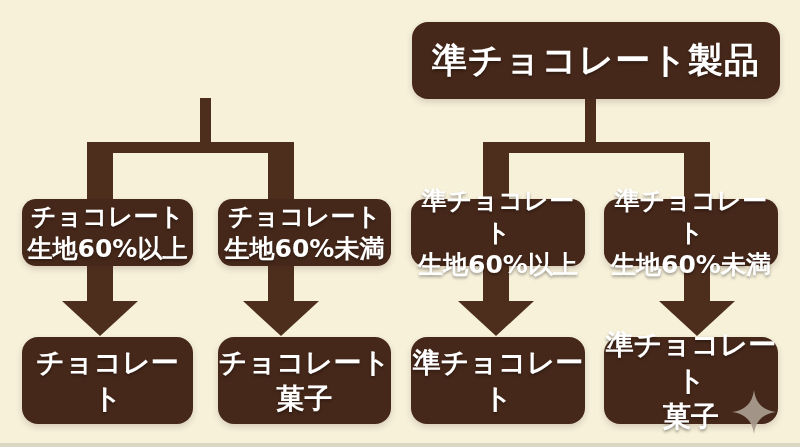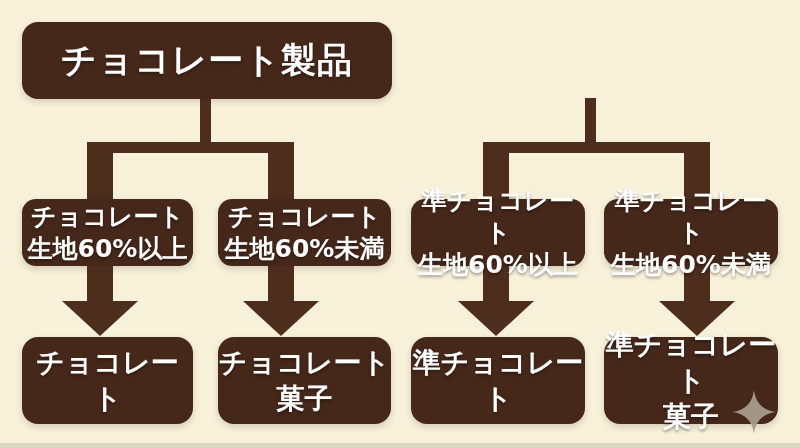--- a/index.html
+++ b/index.html
@@ -66,22 +66,22 @@
   <div class="conn bar bar-right"></div>
   <div class="conn vline v1"></div>
   <div class="conn vline v2"></div>
   <div class="conn vline v3"></div>
   <div class="conn vline v4"></div>
   <div class="ahead a1"></div>
   <div class="ahead a2"></div>
   <div class="ahead a3"></div>
   <div class="ahead a4"></div>
 
-  <div class="box top-row t1">
-    <span class="line">チョコレート製品</span>
+  <div class="box top-row t2">
+    <span class="line">準チョコレート製品</span>
   </div>
 
   <div class="box mid-row c1">
     <span class="line">チョコレート</span>
     <span class="line">生地60%以上</span>
   </div>
   <div class="box mid-row c2">
     <span class="line">チョコレート</span>
     <span class="line">生地60%未満</span>
   </div>

